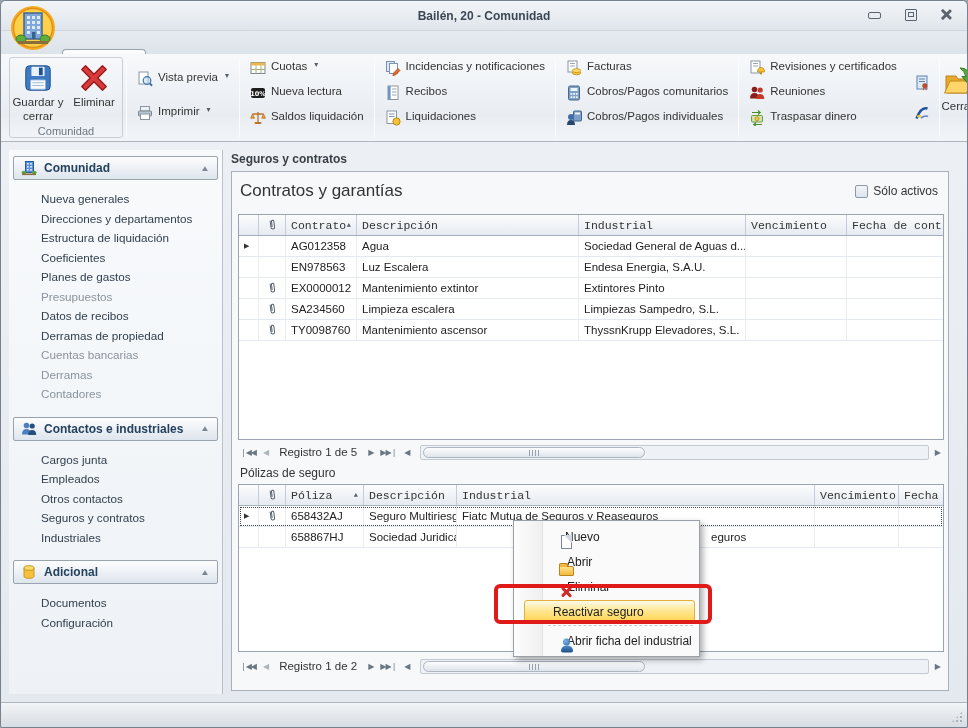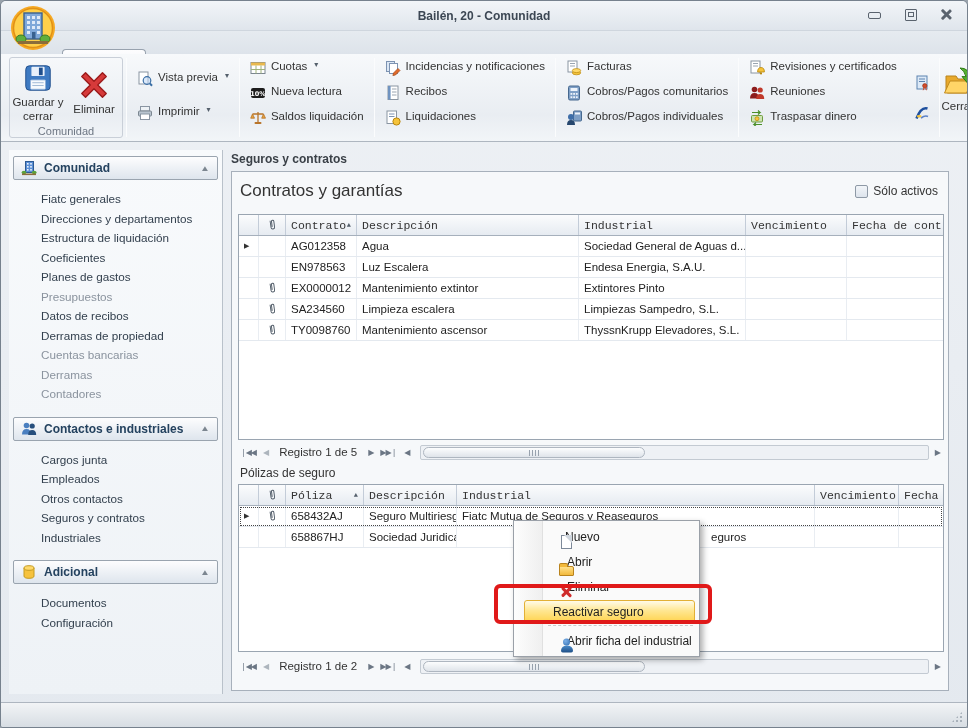--- a/index.html
+++ b/index.html
@@ -33,21 +33,21 @@
   .tab { position:absolute; left:61px; top:18px; width:84px; height:22px; line-height:22px; text-align:center;
          background:linear-gradient(#fdfdfe,#eef2f6); border:1px solid #98a2ae; border-bottom:none;
          border-radius:4px 4px 0 0; color:#333; }
 
   
   .ribbon { position:absolute; left:0; top:53px; right:0; height:88px;
             background:linear-gradient(#f7f9fb,#e9edf2 70%,#f2f5f8); border-bottom:1px solid #aeb6c0;
             display:flex; align-items:stretch; padding:2px 0 2px 6px; }
   .rsep { width:2px; margin:2px 1px; background:linear-gradient(#c8cfd7,#c8cfd7); border-right:1px solid #fbfcfd; }
   .rgroup-box { border:1px solid #c9cfd8; border-radius:3px; margin:1px 2px; display:flex; flex-direction:column; }
-  .bigbtns { display:flex; flex:1;align-items:center; }
+  .bigbtns { display:flex; flex:1; }
   .bigbtn { width:56px; display:flex; flex-direction:column; align-items:center; padding-top:4px; gap:2px; cursor:default; }
   .bigbtn .blabel { font-size:11.5px; text-align:center; line-height:1.2; color:#333; }
   .gcaption { text-align:center; font-size:11px; color:#6d7683; padding:1px 0 2px; }
   .rcol { display:flex; flex-direction:column; justify-content:flex-start; padding:3px 4px; gap:3px; }
   .rcol.two { justify-content:center; gap:12px; }
   .sbtn { display:flex; align-items:flex-start; gap:5px; padding:1px 5px; height:22px; white-space:nowrap;
           font-size:11.5px; color:#333; cursor:default; border-radius:2px; }
   .drop { font-size:8px; color:#55606c; margin-left:2px; }
   .si { flex:0 0 16px; width:16px; height:16px; }
   .mini-col { display:flex; flex-direction:column; justify-content:center; gap:14px; padding:0 8px; }
@@ -410,21 +410,21 @@
           </g>
         <ellipse cx="3" cy="12.5" rx="2.4" ry="1.8" fill="#59a33b"></ellipse>
         <ellipse cx="13.2" cy="12.5" rx="2.4" ry="1.8" fill="#59a33b"></ellipse>
         <rect x="1" y="13.5" width="14" height="1.6" fill="#8a6d3b"></rect>
       </svg>
       <span class="slabel">Comunidad</span>
       <span class="chev">▲</span>
     </div>
     <div class="sitems">
 
-    <div class="sitem">Fiatc generales</div>
+    <div class="sitem">Nueva generales</div>
         <div class="sitem">Direcciones y departamentos</div>
         <div class="sitem">Estructura de liquidación</div>
         <div class="sitem">Coeficientes</div>
         <div class="sitem">Planes de gastos</div>
         <div class="sitem muted">Presupuestos</div>
         <div class="sitem">Datos de recibos</div>
         <div class="sitem">Derramas de propiedad</div>
         <div class="sitem muted">Cuentas bancarias</div>
         <div class="sitem muted">Derramas</div>
         <div class="sitem muted">Contadores</div>

